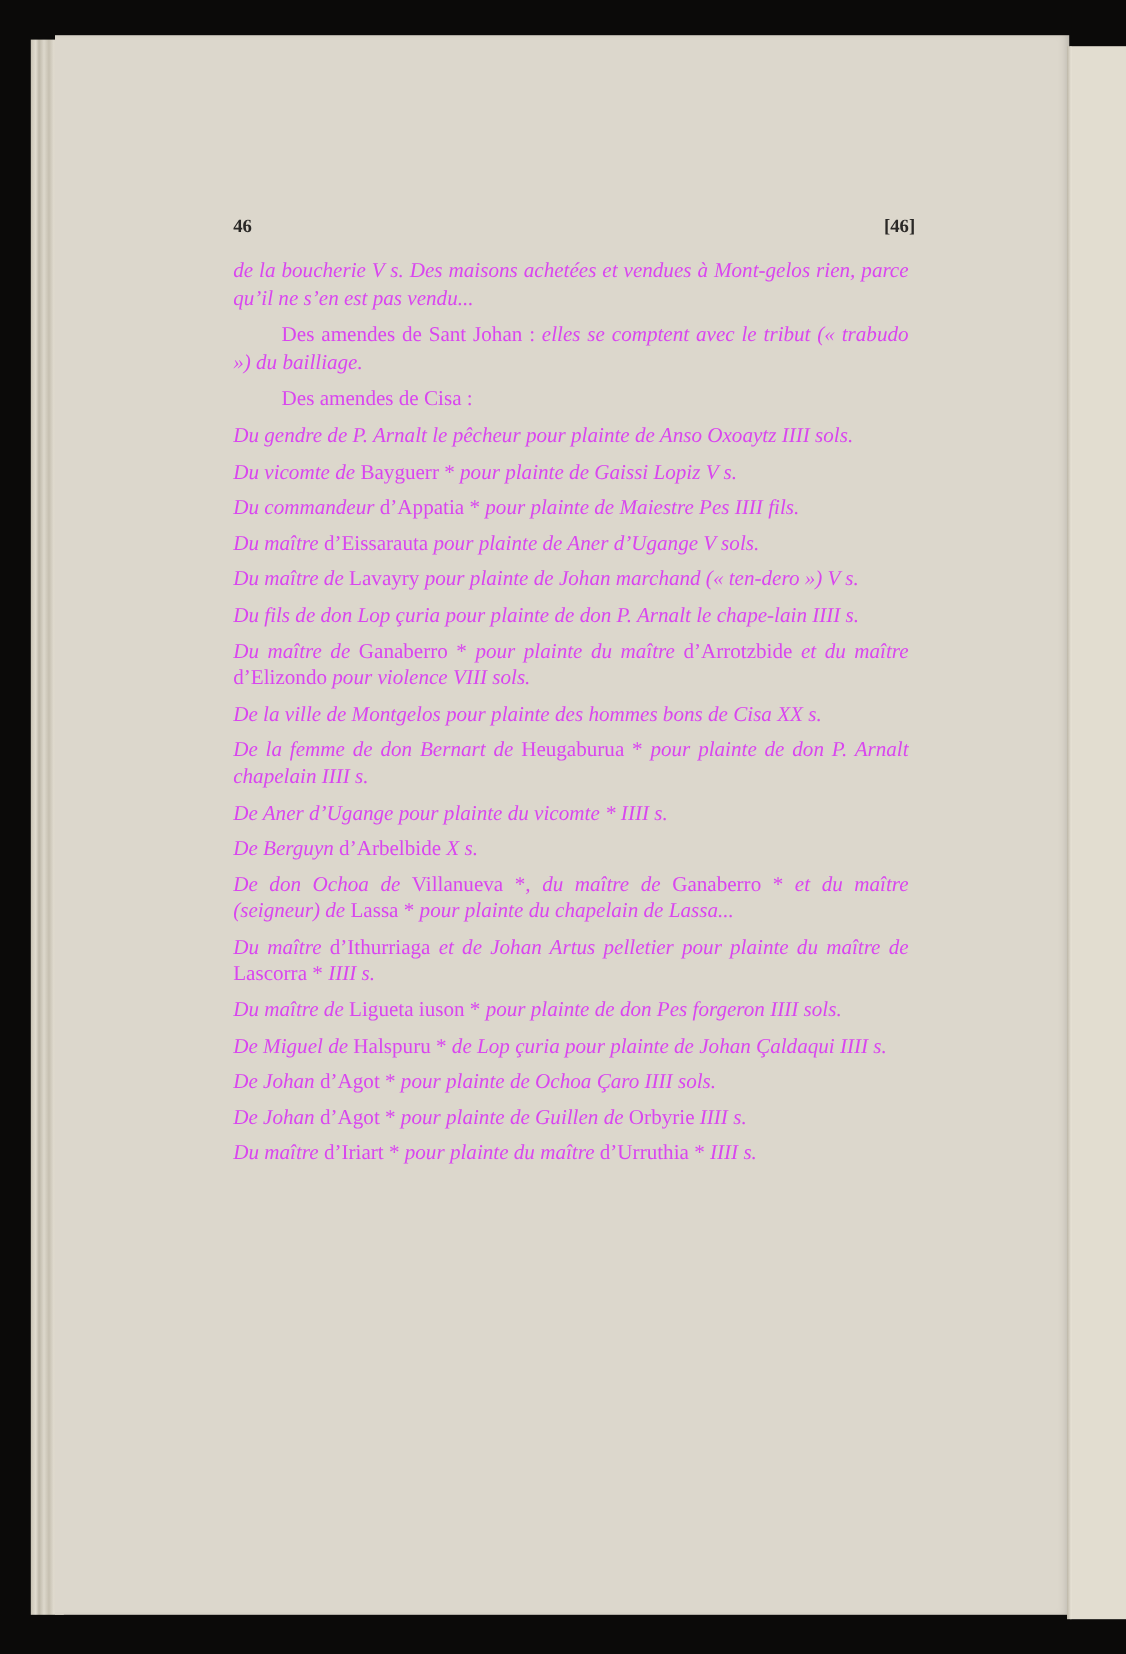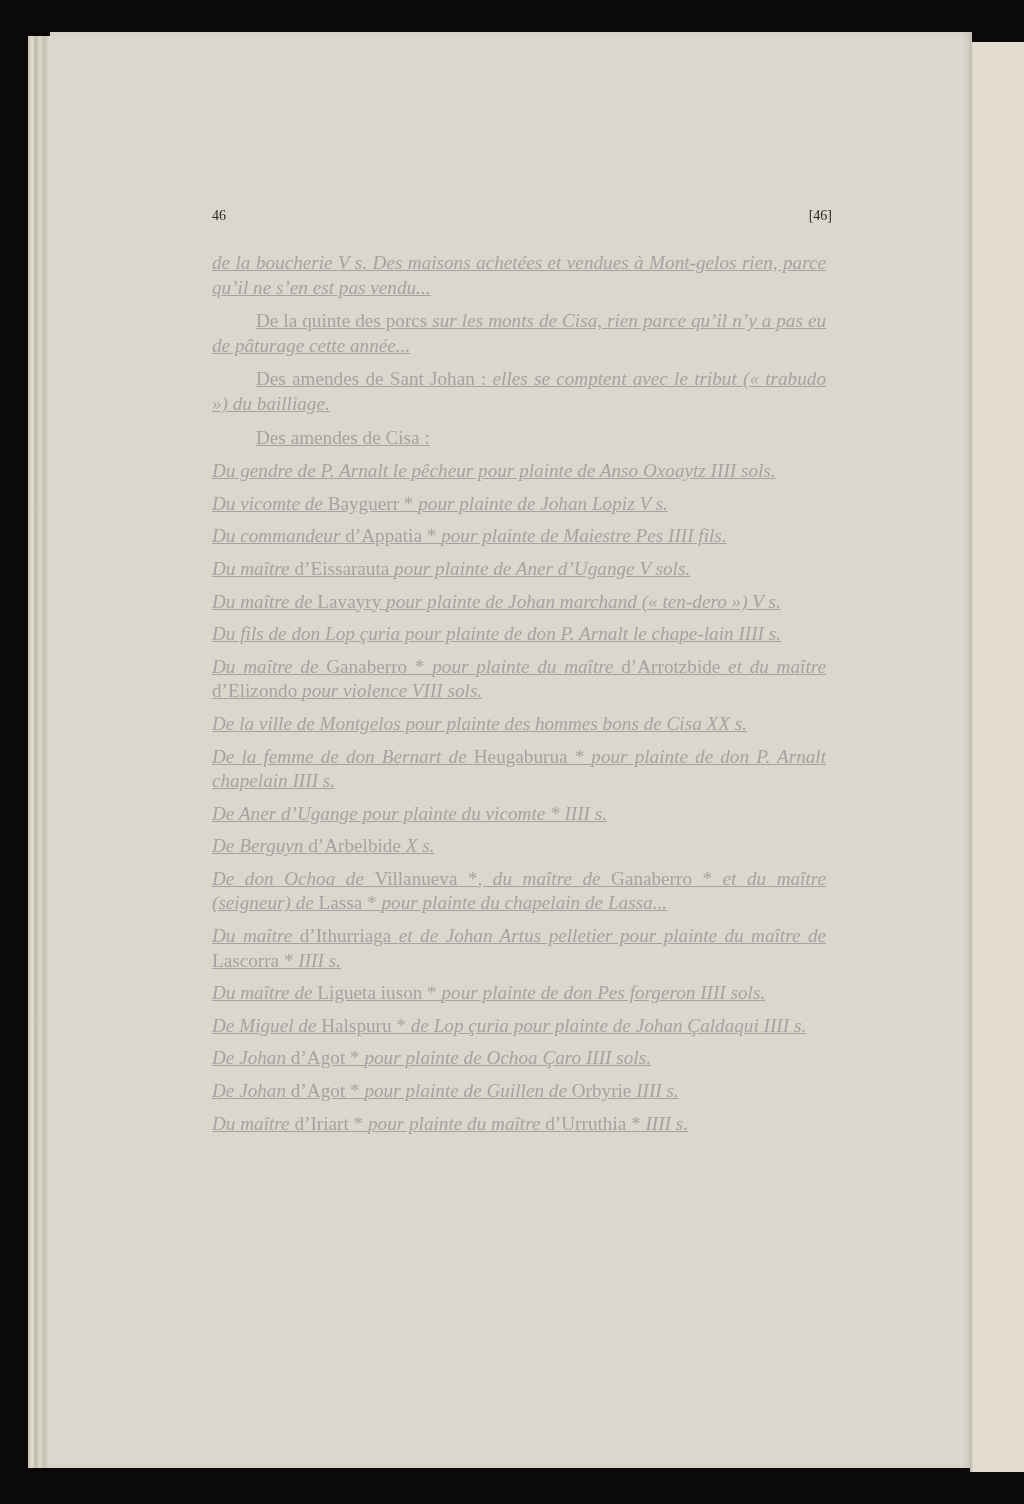--- a/index.html
+++ b/index.html
@@ -20,31 +20,30 @@
   }
   .gutter {
     position: absolute; left: 970px; top: 42px; width: 4px; height: 1430px;
     background: linear-gradient(90deg, #bdb7a8, #e9e4d8);
   }
   .next-page {
     position: absolute; left: 973px; top: 42px; width: 51px; height: 1430px;
     background: #e2ddd0;
   }
   .header {
-    position: absolute; left: 212px; top: 208px; width: 620px; height: 24px;
-    font-size: 14px; color: #2a2826;
+    position: absolute; left: 212px; top: 196px; width: 620px; height: 24px;
+    font-size: 17px; color: #2a2826; font-weight: bold;
   }
   .header .folio { position: absolute; left: 0; top: 0; }
   .header .running-title { position: absolute; left: 0; right: 0; top: 0; text-align: center; letter-spacing: 0.2px; }
   .header .bracket-folio { position: absolute; right: 0; top: 0; }
   .body-text {
-    position: absolute; left: 212px; top: 251px; width: 614px;
-    font-size: 19.2px; line-height: 24.6px; color: #a3a3a3;
+    position: absolute; left: 212px; top: 235px; width: 614px;
+    font-size: 19.2px; line-height: 24.6px; color: #d946ef;
     text-align: justify;
-    text-decoration: underline;
   }
   .para { margin: 0 0 9px 0; }
   .para.indent { text-indent: 44px; }
   .para.tight { margin-bottom: 8px; }
   .it { font-style: italic; }
   .rm { font-style: normal; }
 </style>
 </head>
 <body>
 
@@ -53,25 +52,24 @@
 <div class="next-page"></div>
 <div class="gutter"></div>
 
 <div class="header">
   <span class="folio">46</span>
   <span class="bracket-folio">[46]</span>
 </div>
 
 <div class="body-text" id="body-text">
     <p class="para"><span class="it">de la boucherie V s. Des maisons achetées et vendues à Mont-gelos rien, parce qu’il ne s’en est pas vendu...</span></p>
-    <p class="para indent"><span class="rm">De la quinte des porcs </span><span class="it">sur les monts de Cisa, rien parce qu’il n’y a pas eu de pâturage cette année...</span></p>
     <p class="para indent"><span class="rm">Des amendes de Sant Johan : </span><span class="it">elles se comptent avec le tribut (« trabudo ») du bailliage.</span></p>
     <p class="para indent"><span class="rm">Des amendes de Cisa :</span></p>
     <p class="para tight"><span class="it">Du gendre de P. Arnalt le pêcheur pour plainte de Anso Oxoaytz IIII sols.</span></p>
-    <p class="para tight"><span class="it">Du vicomte de </span><span class="rm">Bayguerr * </span><span class="it">pour plainte de Johan Lopiz V s.</span></p>
+    <p class="para tight"><span class="it">Du vicomte de </span><span class="rm">Bayguerr * </span><span class="it">pour plainte de Gaissi Lopiz V s.</span></p>
     <p class="para tight"><span class="it">Du commandeur </span><span class="rm">d’Appatia * </span><span class="it">pour plainte de Maiestre Pes IIII fils.</span></p>
     <p class="para tight"><span class="it">Du maître </span><span class="rm">d’Eissarauta </span><span class="it">pour plainte de Aner d’Ugange V sols.</span></p>
     <p class="para tight"><span class="it">Du maître de </span><span class="rm">Lavayry </span><span class="it">pour plainte de Johan marchand (« ten-dero ») V s.</span></p>
     <p class="para tight"><span class="it">Du fils de don Lop çuria pour plainte de don P. Arnalt le chape-lain IIII s.</span></p>
     <p class="para tight"><span class="it">Du maître de </span><span class="rm">Ganaberro * </span><span class="it">pour plainte du maître </span><span class="rm">d’Arrotzbide </span><span class="it">et du maître </span><span class="rm">d’Elizondo </span><span class="it">pour violence VIII sols.</span></p>
     <p class="para tight"><span class="it">De la ville de Montgelos pour plainte des hommes bons de Cisa XX s.</span></p>
     <p class="para tight"><span class="it">De la femme de don Bernart de </span><span class="rm">Heugaburua * </span><span class="it">pour plainte de don P. Arnalt chapelain IIII s.</span></p>
     <p class="para tight"><span class="it">De Aner d’Ugange pour plainte du vicomte * IIII s.</span></p>
     <p class="para tight"><span class="it">De Berguyn </span><span class="rm">d’Arbelbide </span><span class="it">X s.</span></p>
     <p class="para tight"><span class="it">De don Ochoa de </span><span class="rm">Villanueva *</span><span class="it">, du maître de </span><span class="rm">Ganaberro * </span><span class="it">et du maître (seigneur) de </span><span class="rm">Lassa * </span><span class="it">pour plainte du chapelain de Lassa...</span></p>

